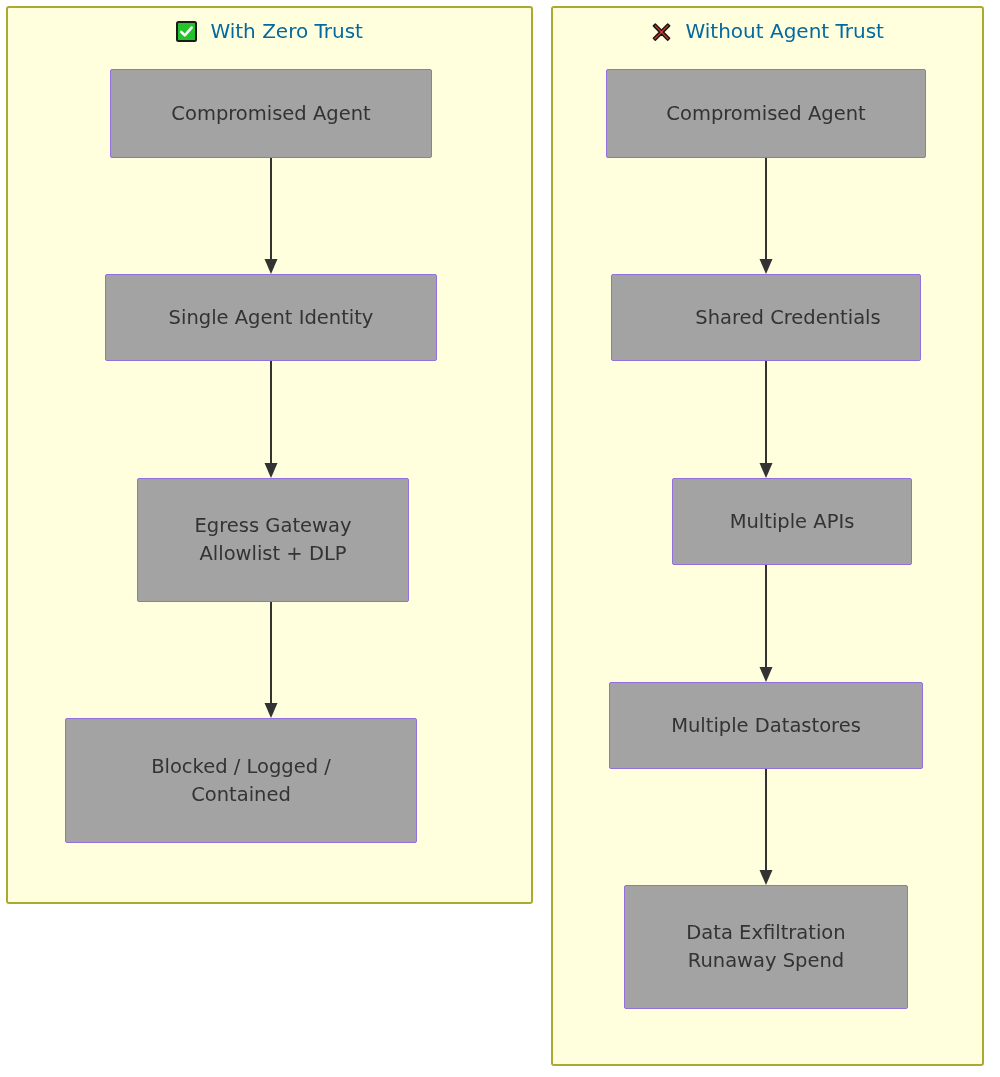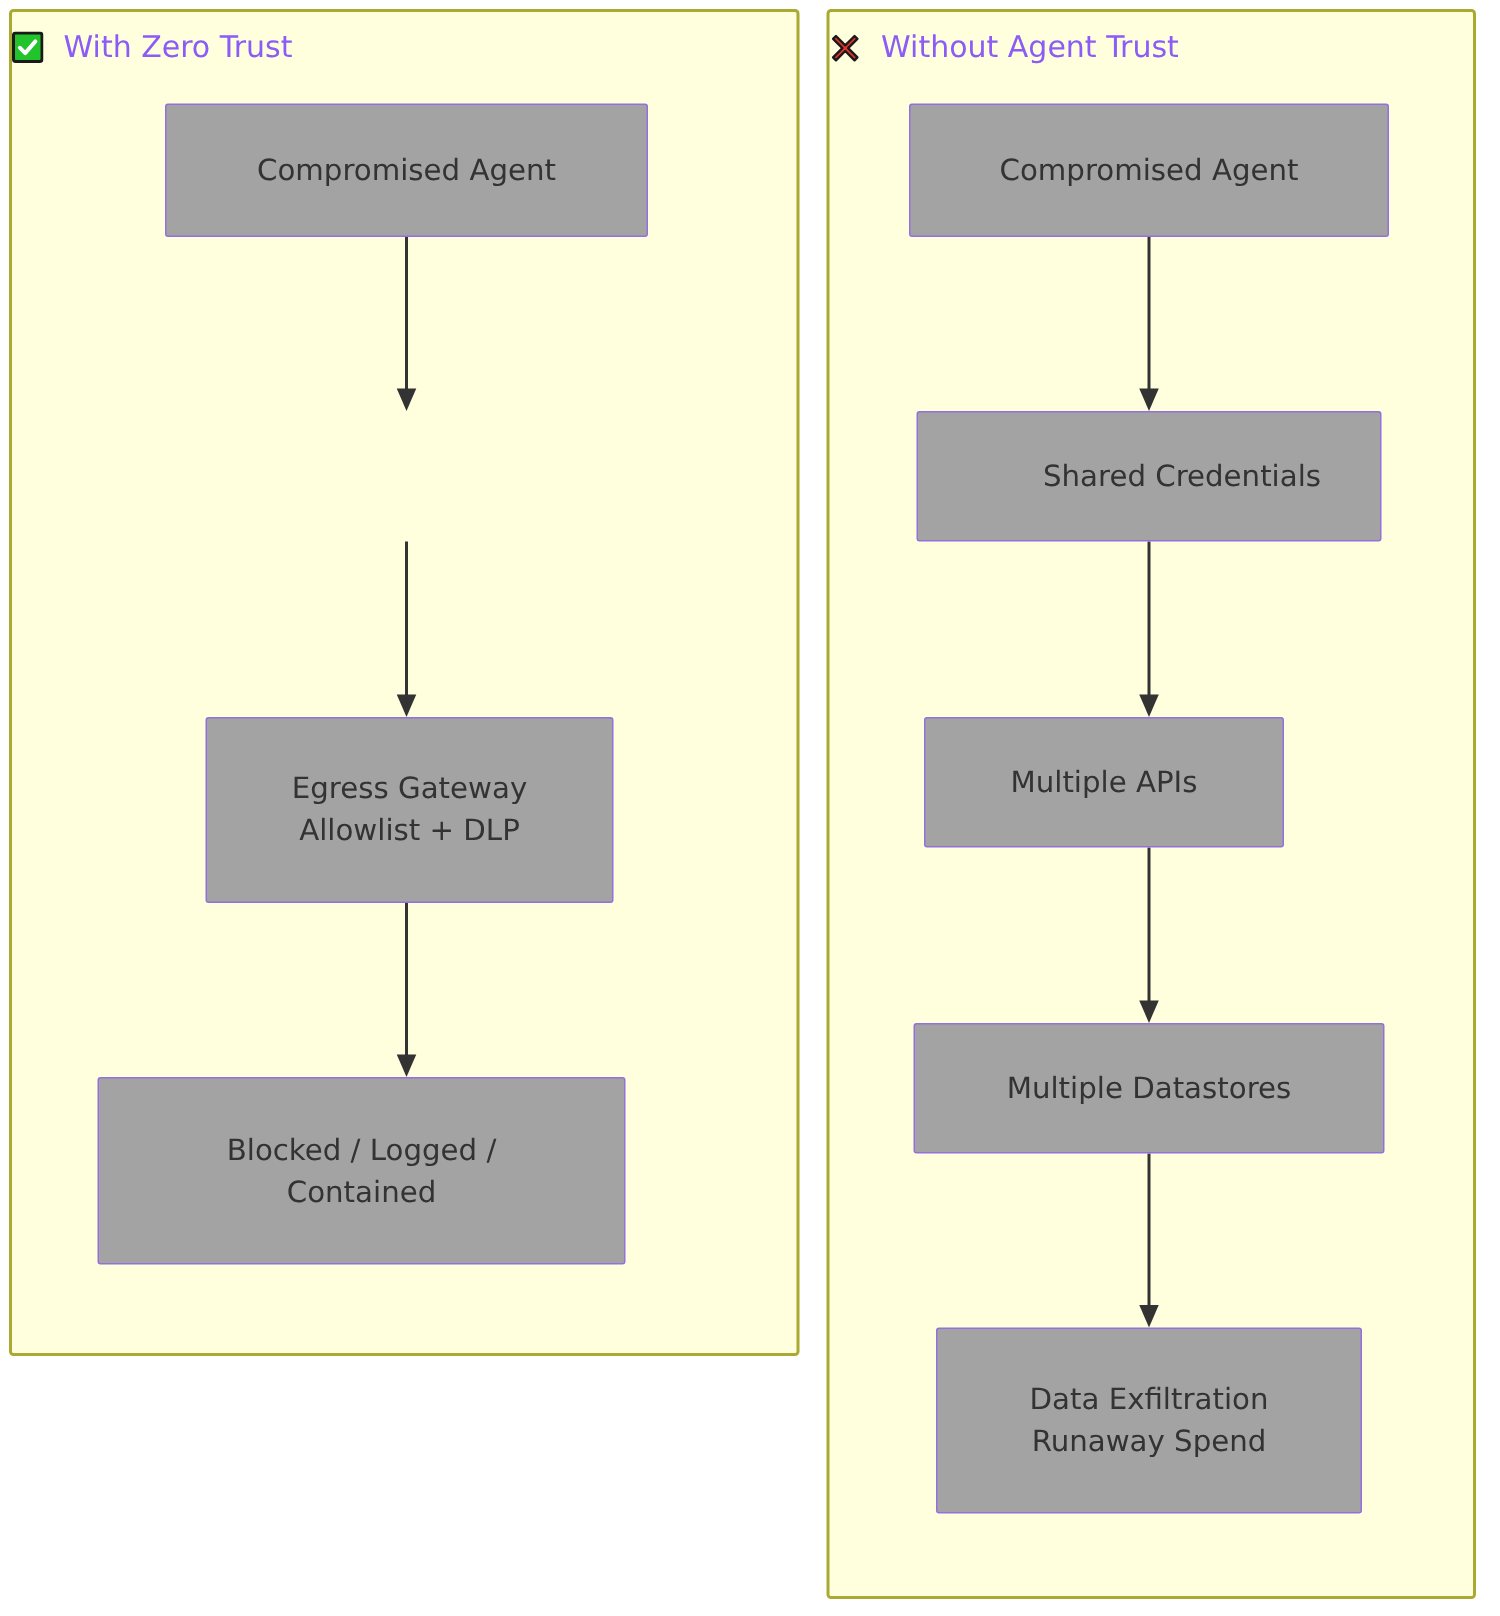--- a/index.html
+++ b/index.html
@@ -26,23 +26,23 @@
     background: #ffffde;
     border: 2px solid #aaaa33;
     border-radius: 3px;
     box-sizing: border-box;
   }
   .subgraph-title {
     position: absolute;
     top: 10px;
     left: 0;
     width: 100%;
-    text-align: left;
+    text-align: center;
     font-size: 20px;
-    color: #8b5cf6;
+    color: #0369a1;
     white-space: nowrap;
     line-height: 26px;
   }
   .sg-emoji {
     display: inline-block;
     vertical-align: -4px;
     margin-right: 7px;
   }
   .node {
     position: absolute;
@@ -138,36 +138,39 @@
     </g>
     <g>
       <line class="edge-line" x1="766" y1="769" x2="766" y2="874"></line>
       <path class="arrow-head" d="M766,885 L759.5,870 L772.5,870 Z"></path>
     </g>
   </svg>
 
   <div class="node" style="left:110px; top:69px; width:322px; height:89px;">
     <span class="node-label">Compromised Agent</span>
   </div>
+  <div class="node" style="left:105px; top:274px; width:332px; height:87px;">
+    <span class="node-label">Single Agent Identity</span>
+  </div>
   <div class="node" style="left:137px; top:478px; width:272px; height:124px;">
     <span class="node-label">Egress Gateway
 Allowlist + DLP</span>
   </div>
   <div class="node" style="left:65px; top:718px; width:352px; height:125px;">
     <span class="node-label">Blocked / Logged /
 Contained</span>
   </div>
 
   <div class="node" style="left:606px; top:69px; width:320px; height:89px;">
     <span class="node-label">Compromised Agent</span>
   </div>
   <div class="node" style="left:611px; top:274px; width:310px; height:87px;padding-left:44px;">
     <span class="node-label">Shared Credentials</span>
   </div>
-  <div class="node" style="left:616px; top:478px; width:240px; height:87px;">
+  <div class="node" style="left:672px; top:478px; width:240px; height:87px;">
     <span class="node-label">Multiple APIs</span>
   </div>
   <div class="node" style="left:609px; top:682px; width:314px; height:87px;">
     <span class="node-label">Multiple Datastores</span>
   </div>
   <div class="node" style="left:624px; top:885px; width:284px; height:124px;">
     <span class="node-label">Data Exfiltration
 Runaway Spend</span>
   </div>
 

